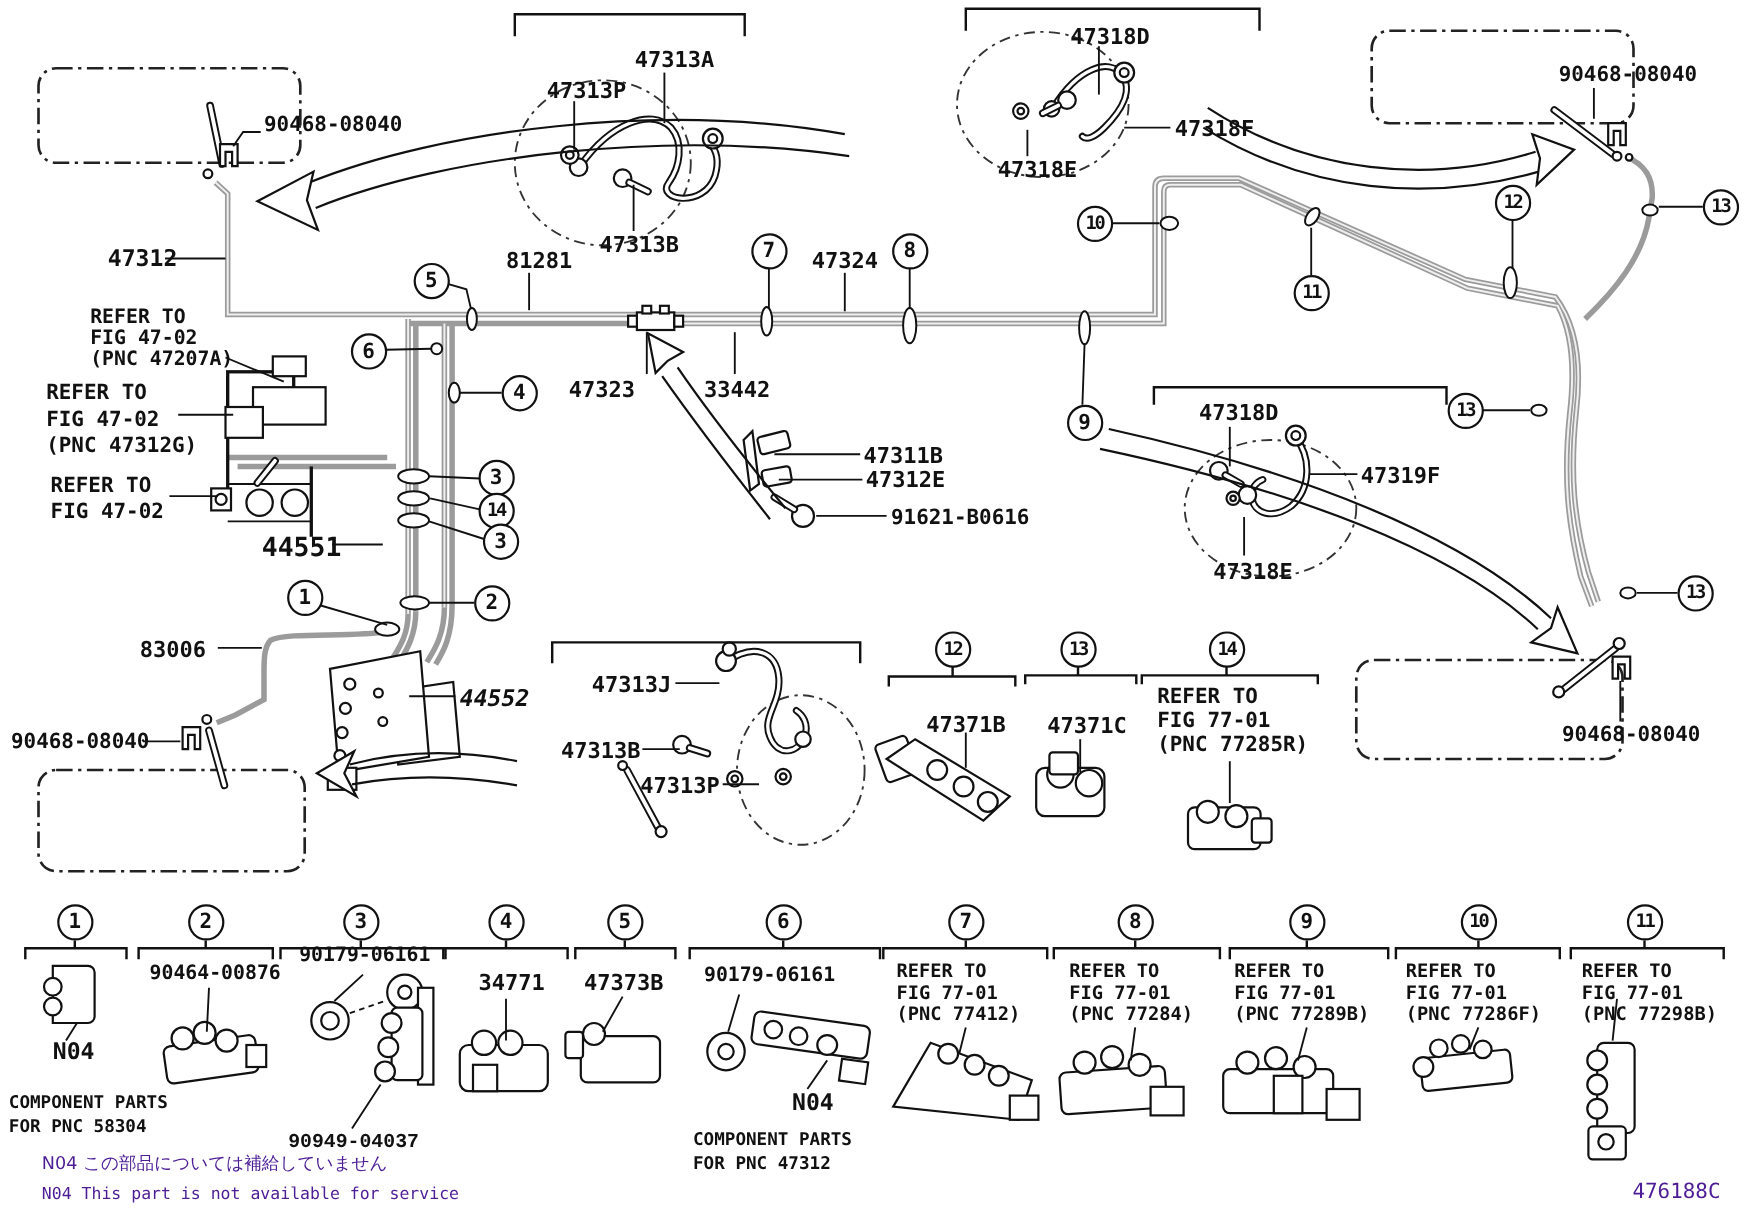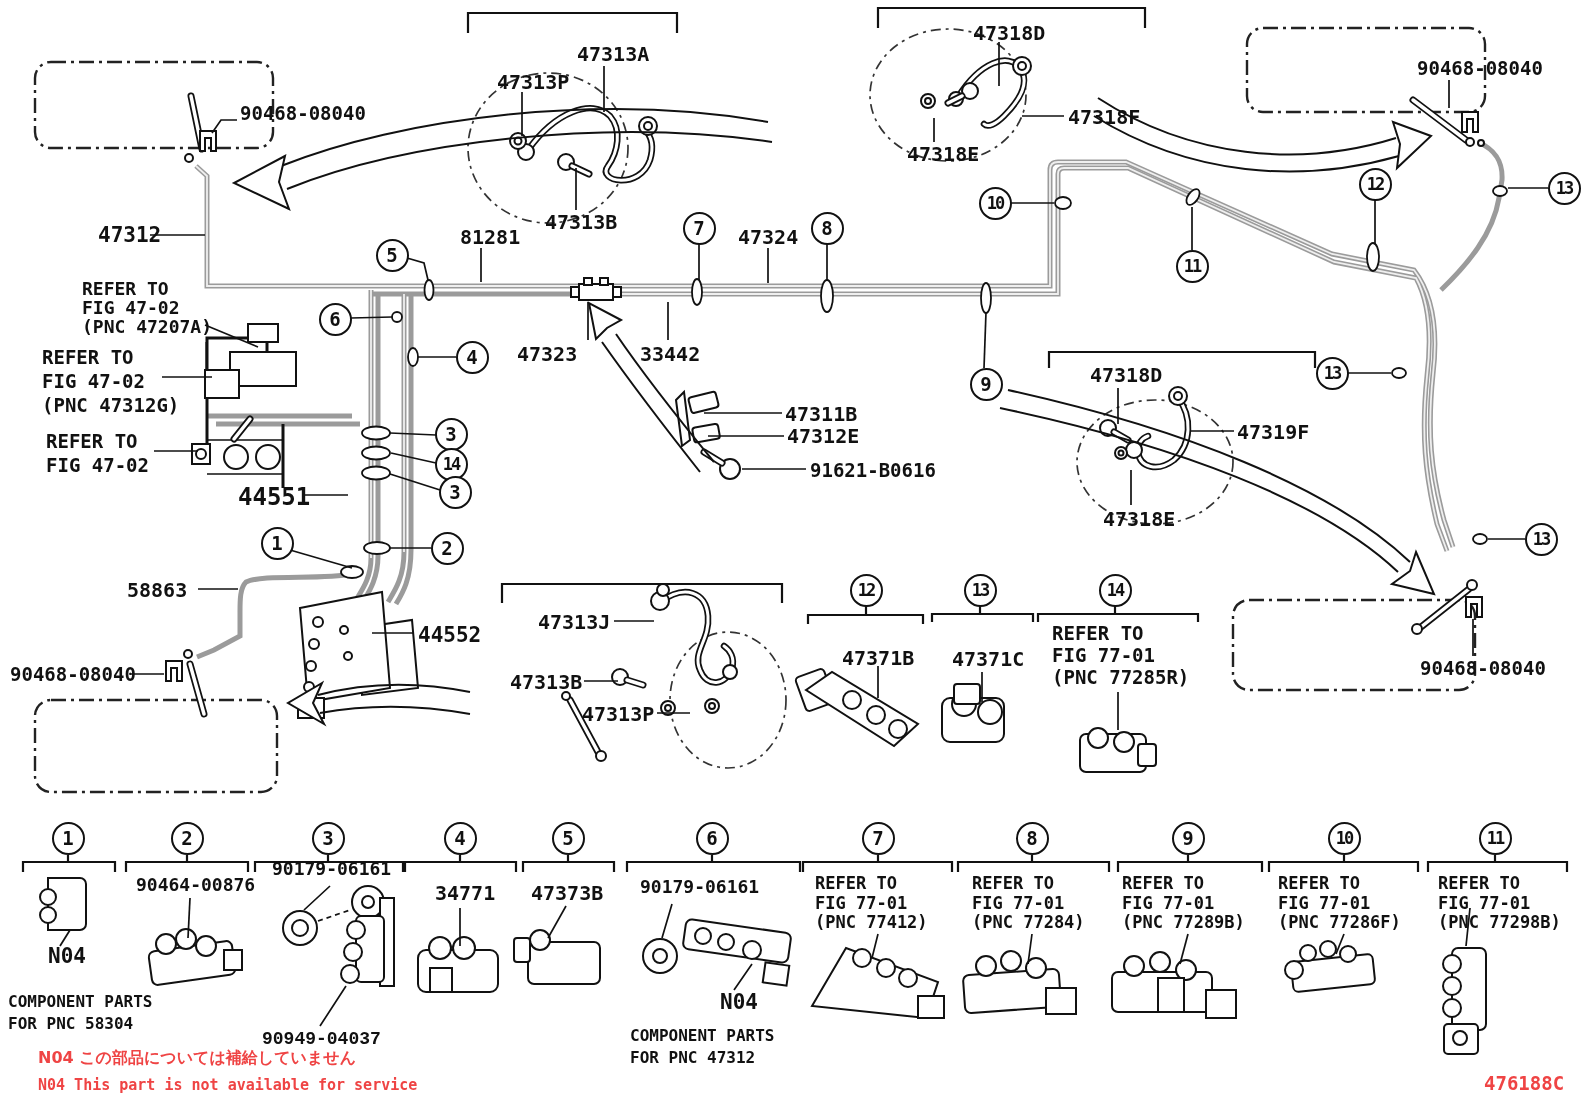--- a/index.html
+++ b/index.html
@@ -5,21 +5,21 @@
   html,body{margin:0;padding:0;background:#fff;}
   #stage{position:relative;width:1592px;height:1099px;background:#fff;overflow:hidden;
          font-family:"DejaVu Sans Mono","Liberation Mono",monospace;}
   #art{position:absolute;left:0;top:0;}
   .plabel{position:absolute;font-weight:bold;color:#111;white-space:pre;line-height:1;}
   .note{font-size:16px;}
   .nblock{position:absolute;font-weight:bold;color:#111;white-space:pre;}
   .co{position:absolute;box-sizing:border-box;border:2.5px solid #111;border-radius:50%;
       background:#fff;color:#111;font-weight:bold;display:flex;align-items:center;justify-content:center;}
   .jp{font-family:"DejaVu Sans","Liberation Sans",sans-serif;}
-  .footnote{position:absolute;font-weight:bold;color:#ef4444;white-space:pre;}
+  .footnote{position:absolute;font-weight:normal;color:#4c1d95;white-space:pre;}
   
   .tb{stroke:#9b9b9b;stroke-width:5;fill:none;}
   .tc{stroke:#efefef;stroke-width:1.8;fill:none;}
   .ln{stroke:#111;stroke-width:1.7;fill:none;}
   .bk{stroke:#111;stroke-width:2.2;fill:none;}
   .dr{stroke:#222;stroke-width:2.4;fill:none;stroke-dasharray:15 5 3 5;}
   .de{stroke:#333;stroke-width:1.7;fill:none;stroke-dasharray:10 5 3 5;}
   .pt{stroke:#111;stroke-width:2;fill:#fff;}
   .pt3{stroke:#111;stroke-width:3;fill:#fff;}
   .hose{stroke:#111;stroke-width:6.5;fill:none;stroke-linecap:round;}
@@ -424,22 +424,22 @@
     <div class="plabel" style="left: 545px; top: 212px; font-size: 20px;">47313B</div>
     <div class="plabel" style="left: 460px; top: 227px; font-size: 20px;">81281</div>
     <div class="plabel" style="left: 738px; top: 227px; font-size: 20px; text-align: right;">47324</div>
     <div class="plabel" style="left: 517px; top: 344px; font-size: 20px;">47323</div>
     <div class="plabel" style="left: 640px; top: 344px; font-size: 20px;">33442</div>
     <div class="plabel" style="left: 973px; top: 23px; font-size: 20px;">47318D</div>
     <div class="plabel" style="left: 1068px; top: 107px; font-size: 20px;">47318F</div>
     <div class="plabel" style="left: 907px; top: 144px; font-size: 20px;">47318E</div>
     <div class="plabel" style="left: 1417px; top: 59px; font-size: 19px;">90468-08040</div>
     <div class="plabel" style="left: 238px; top: 485px; font-size: 24px;">44551</div>
-    <div class="plabel" style="left: 127px; top: 580px; font-size: 20px;">58863</div>
-    <div class="plabel" style="left: 418px; top: 625px; font-size: 21px;">44552</div>
+    <div class="plabel" style="left: 127px; top: 580px; font-size: 20px;">83006</div>
+    <div class="plabel" style="left: 418px; top: 625px; font-size: 21px; font-style: italic;">44552</div>
     <div class="plabel" style="left: 10px; top: 665px; font-size: 19px;">90468-08040</div>
     <div class="plabel" style="left: 785px; top: 404px; font-size: 20px;">47311B</div>
     <div class="plabel" style="left: 787px; top: 426px; font-size: 20px;">47312E</div>
     <div class="plabel" style="left: 810px; top: 461px; font-size: 19px;">91621-B0616</div>
     <div class="plabel" style="left: 1090px; top: 365px; font-size: 20px;">47318D</div>
     <div class="plabel" style="left: 1237px; top: 422px; font-size: 20px;">47319F</div>
     <div class="plabel" style="left: 1103px; top: 509px; font-size: 20px;">47318E</div>
     <div class="plabel" style="left: 538px; top: 612px; font-size: 20px;">47313J</div>
     <div class="plabel" style="left: 510px; top: 672px; font-size: 20px;">47313B</div>
     <div class="plabel" style="left: 582px; top: 704px; font-size: 20px;">47313P</div>

